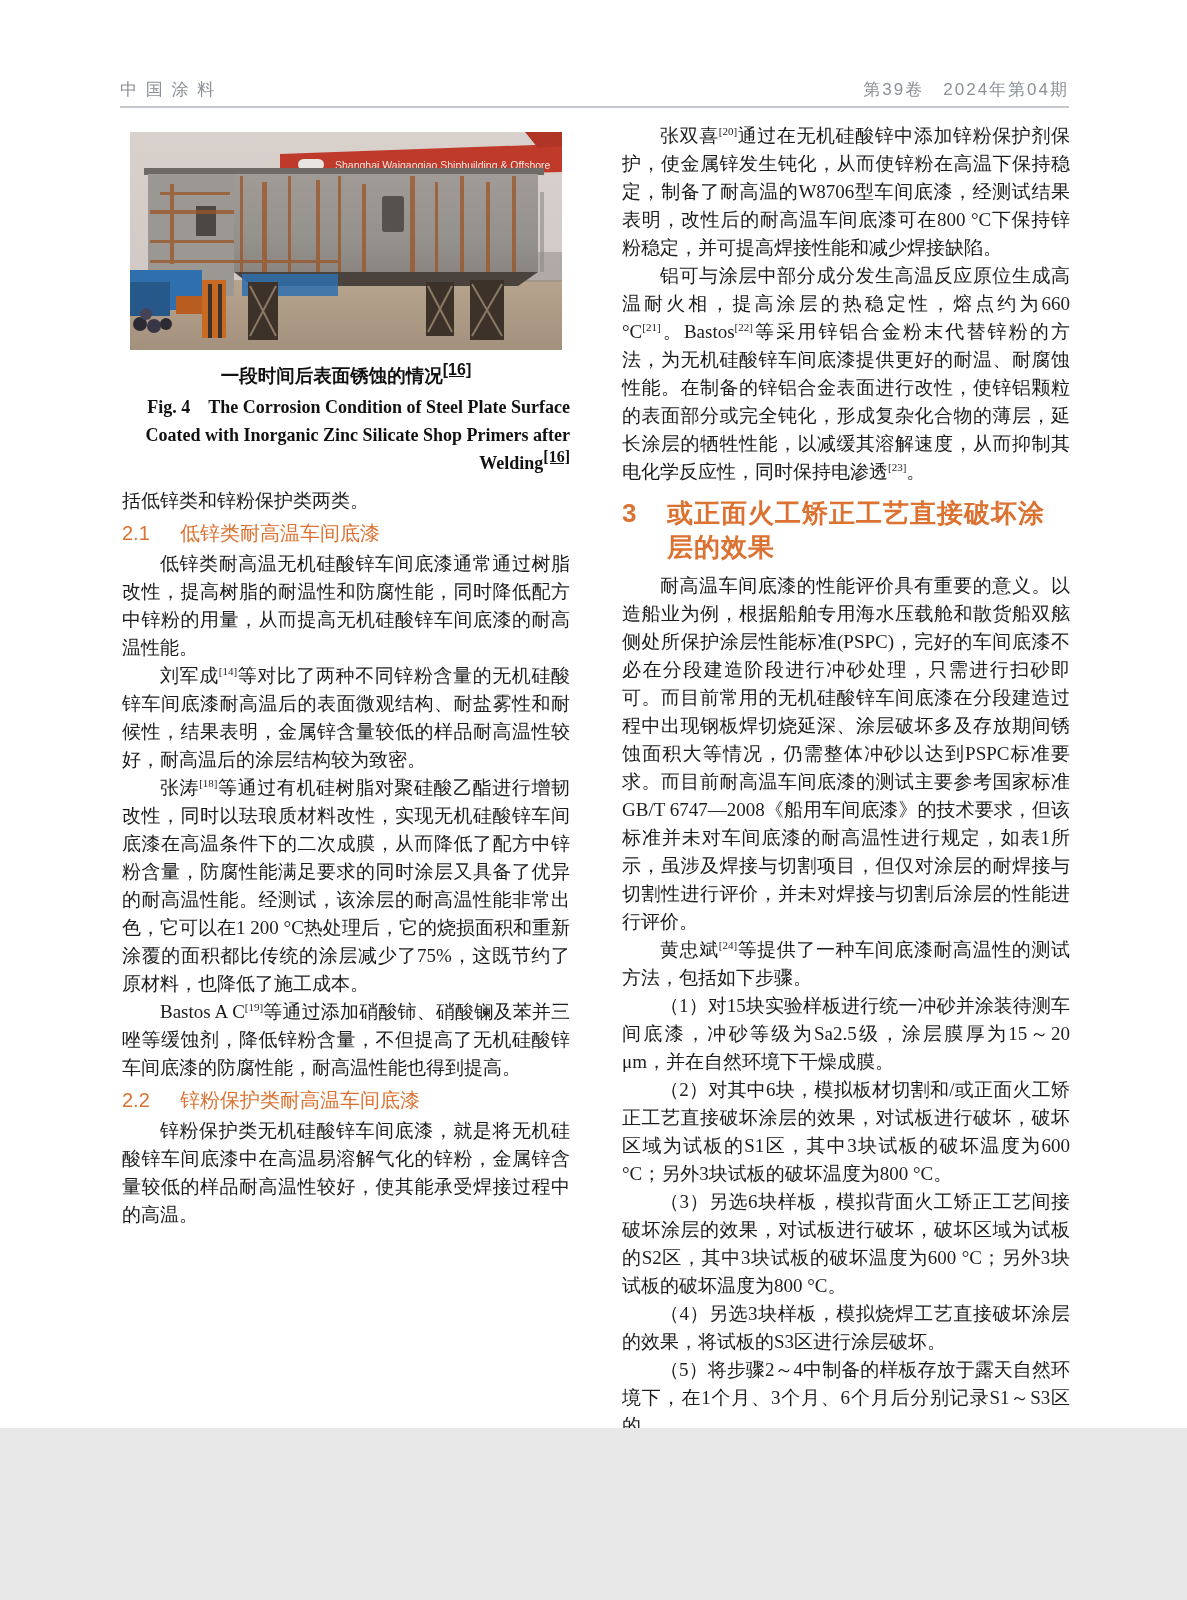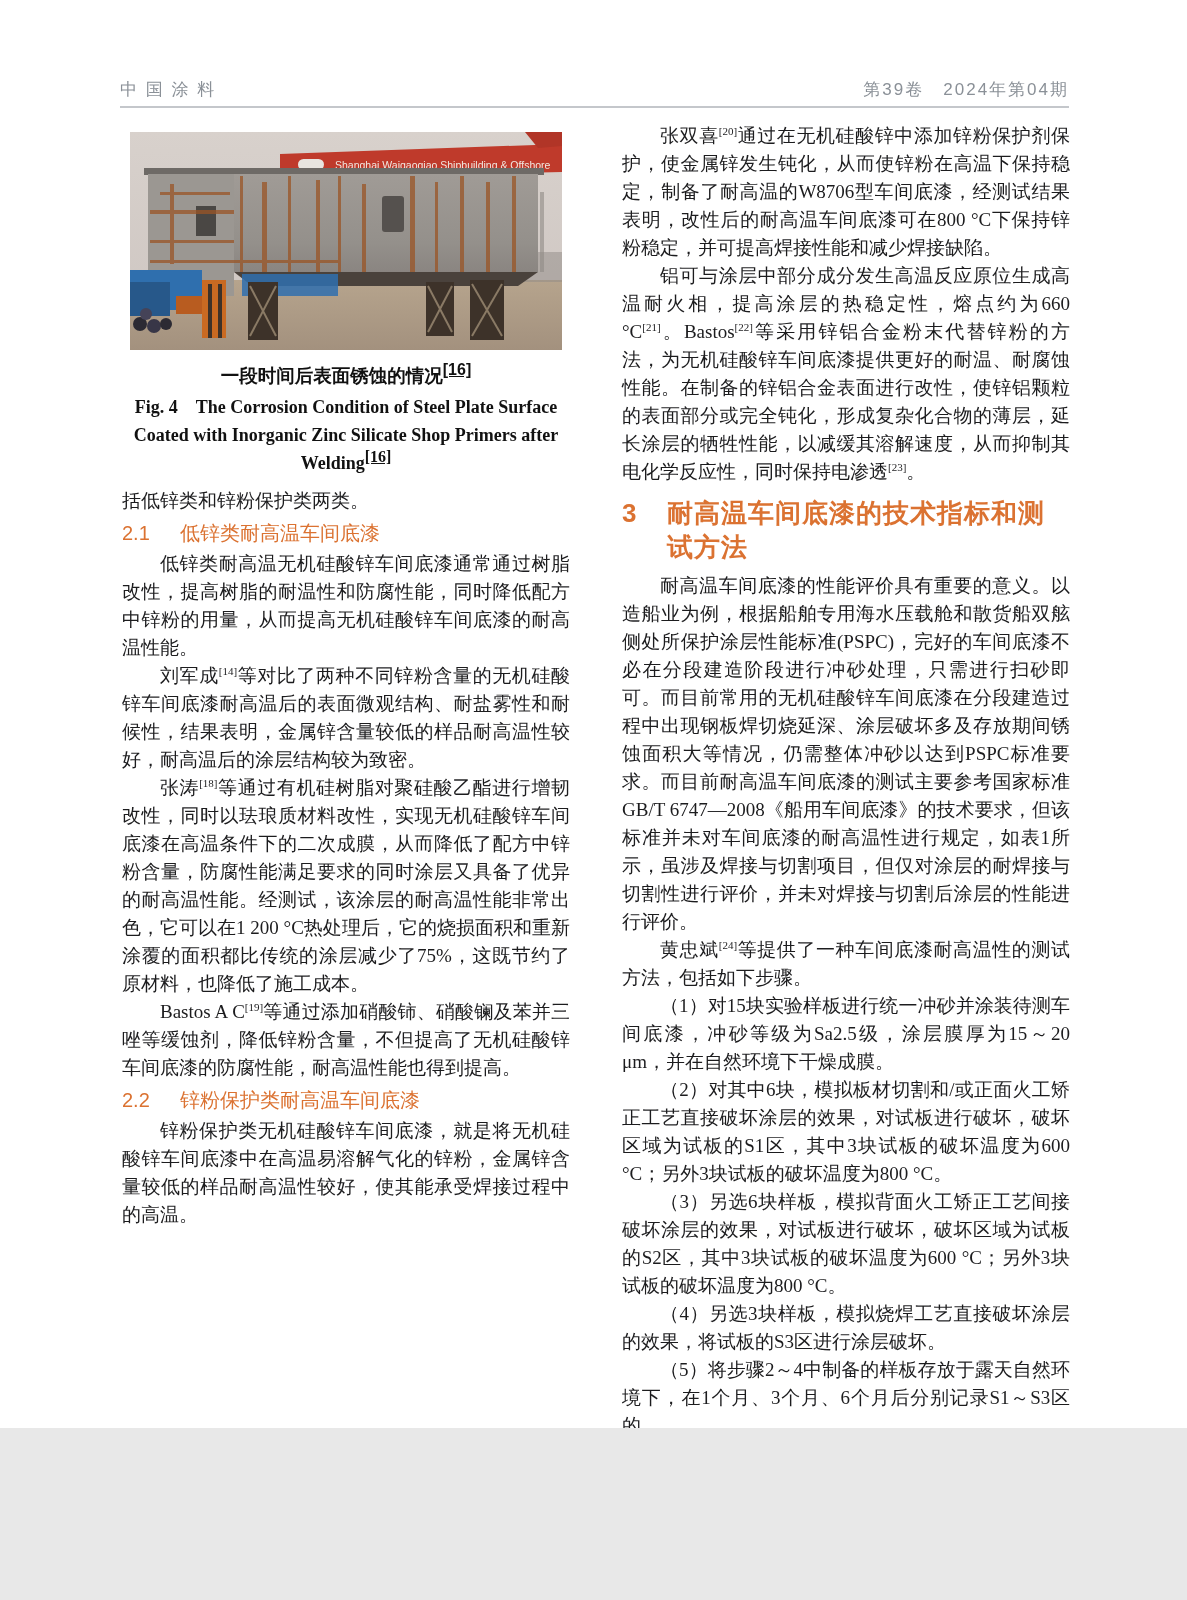--- a/index.html
+++ b/index.html
@@ -61,21 +61,21 @@
   .cap-cn{
     margin-top:12px;
     font-family:"Liberation Sans","DejaVu Sans",sans-serif;
     font-weight:bold;font-size:18.5px;line-height:27px;
     text-align:center;color:#111;
   }
   .cap-en{
     margin-top:4px;
     font-family:"Liberation Serif","DejaVu Serif",serif;
     font-weight:bold;font-size:18px;line-height:28px;
-    text-align:center;color:#111;
+    text-align:right;color:#111;
   }
   .cap-cn sup,.cap-en sup{font-size:16px;line-height:0;text-decoration:underline;}
   .figure + .body-start{margin-top:10px;}
   
   .pg-footer{
     position:absolute;left:130px;top:1496px;
     display:flex;align-items:center;gap:10px;
   }
   .pg-num{
     font-family:"Liberation Serif","DejaVu Serif",serif;
@@ -226,21 +226,21 @@
           <p>锌粉保护类无机硅酸锌车间底漆，就是将无机硅酸锌车间底漆中在高温易溶解气化的锌粉，金属锌含量较低的样品耐高温性较好，使其能承受焊接过程中的高温。</p>
         </div>
     </div>
 
     <div class="col">
       <div>
           <p>张双喜<sup>[20]</sup>通过在无机硅酸锌中添加锌粉保护剂保护，使金属锌发生钝化，从而使锌粉在高温下保持稳定，制备了耐高温的W8706型车间底漆，经测试结果表明，改性后的耐高温车间底漆可在800 °C下保持锌粉稳定，并可提高焊接性能和减少焊接缺陷。</p>
           <p>铝可与涂层中部分成分发生高温反应原位生成高温耐火相，提高涂层的热稳定性，熔点约为660 °C<sup>[21]</sup>。Bastos<sup>[22]</sup>等采用锌铝合金粉末代替锌粉的方法，为无机硅酸锌车间底漆提供更好的耐温、耐腐蚀性能。在制备的锌铝合金表面进行改性，使锌铝颗粒的表面部分或完全钝化，形成复杂化合物的薄层，延长涂层的牺牲性能，以减缓其溶解速度，从而抑制其电化学反应性，同时保持电渗透<sup>[23]</sup>。</p>
           <div class="h1">
             <span class="hnum">3</span>
-            <span class="htext">耐高温车间底漆的技术指标和测试方法</span>
+            <span class="htext">或正面火工矫正工艺直接破坏涂层的效果</span>
           </div>
           <p>耐高温车间底漆的性能评价具有重要的意义。以造船业为例，根据船舶专用海水压载舱和散货船双舷侧处所保护涂层性能标准(PSPC)，完好的车间底漆不必在分段建造阶段进行冲砂处理，只需进行扫砂即可。而目前常用的无机硅酸锌车间底漆在分段建造过程中出现钢板焊切烧延深、涂层破坏多及存放期间锈蚀面积大等情况，仍需整体冲砂以达到PSPC标准要求。而目前耐高温车间底漆的测试主要参考国家标准GB/T 6747—2008《船用车间底漆》的技术要求，但该标准并未对车间底漆的耐高温性进行规定，如表1所示，虽涉及焊接与切割项目，但仅对涂层的耐焊接与切割性进行评价，并未对焊接与切割后涂层的性能进行评价。</p>
           <p>黄忠斌<sup>[24]</sup>等提供了一种车间底漆耐高温性的测试方法，包括如下步骤。</p>
           <p>（1）对15块实验样板进行统一冲砂并涂装待测车间底漆，冲砂等级为Sa2.5级，涂层膜厚为15～20 μm，并在自然环境下干燥成膜。</p>
           <p>（2）对其中6块，模拟板材切割和/或正面火工矫正工艺直接破坏涂层的效果，对试板进行破坏，破坏区域为试板的S1区，其中3块试板的破坏温度为600 °C；另外3块试板的破坏温度为800 °C。</p>
           <p>（3）另选6块样板，模拟背面火工矫正工艺间接破坏涂层的效果，对试板进行破坏，破坏区域为试板的S2区，其中3块试板的破坏温度为600 °C；另外3块试板的破坏温度为800 °C。</p>
           <p>（4）另选3块样板，模拟烧焊工艺直接破坏涂层的效果，将试板的S3区进行涂层破坏。</p>
           <p>（5）将步骤2～4中制备的样板存放于露天自然环境下，在1个月、3个月、6个月后分别记录S1～S3区的</p>
         </div>
     </div>

